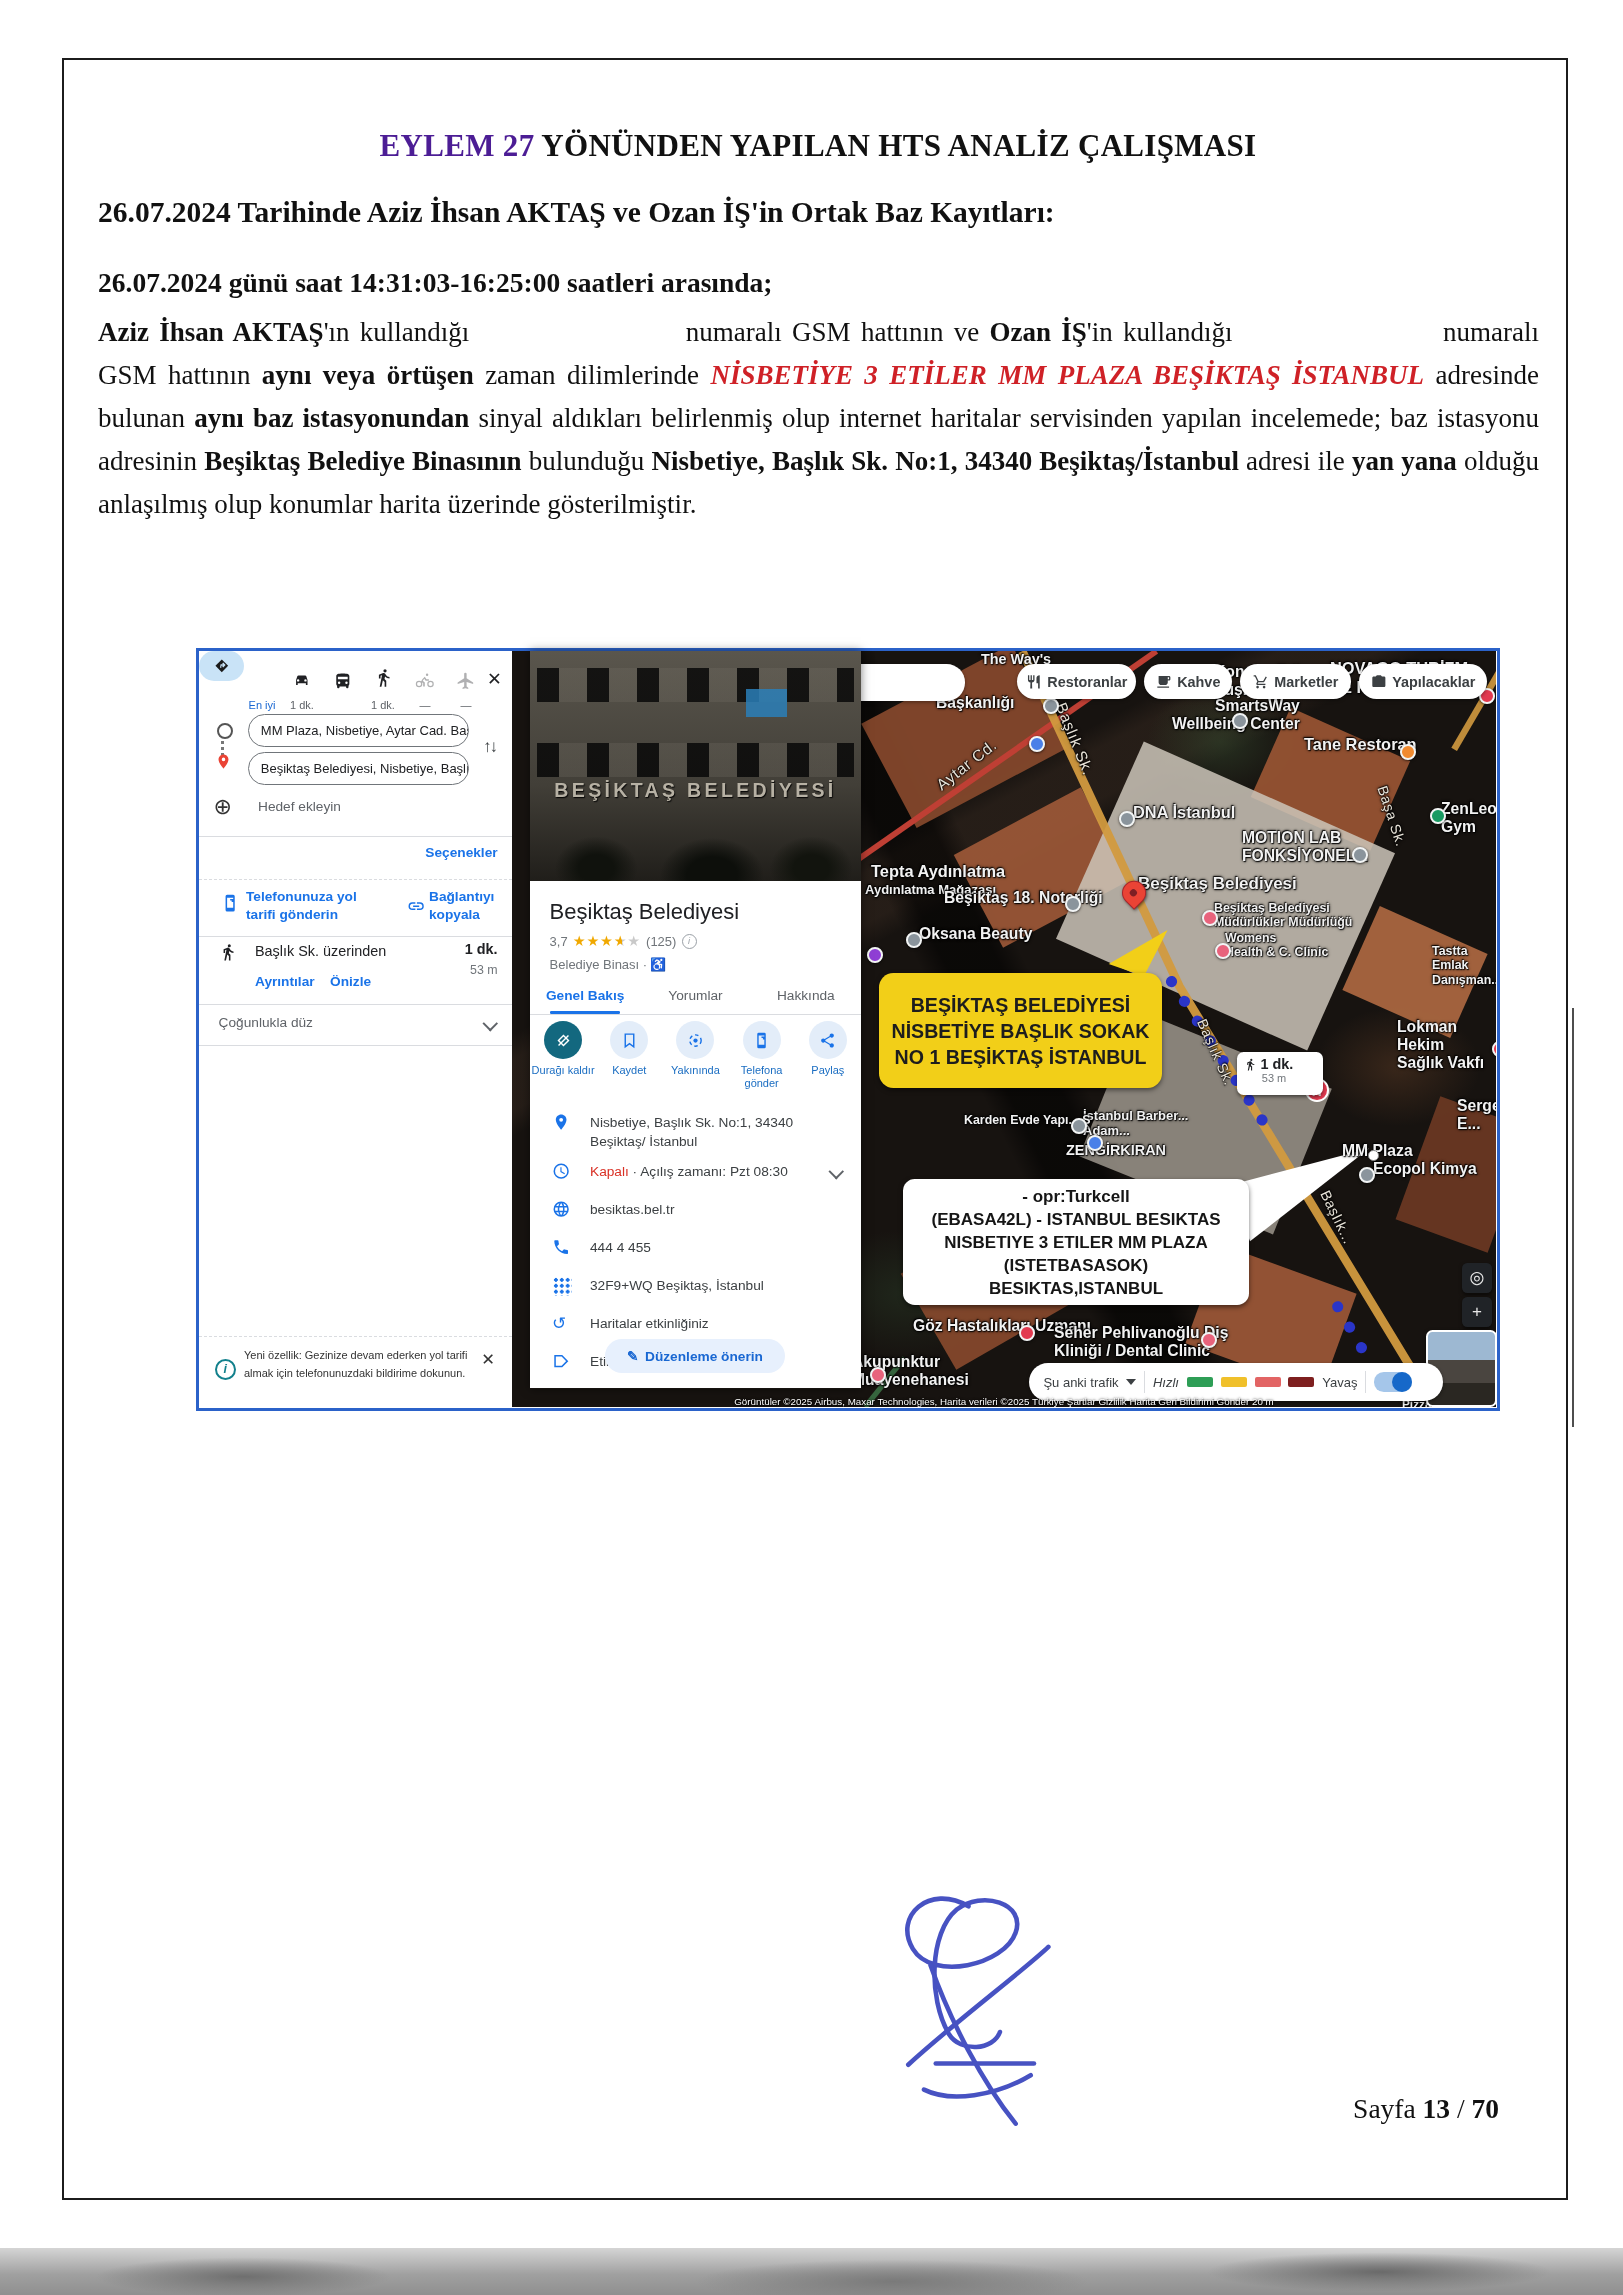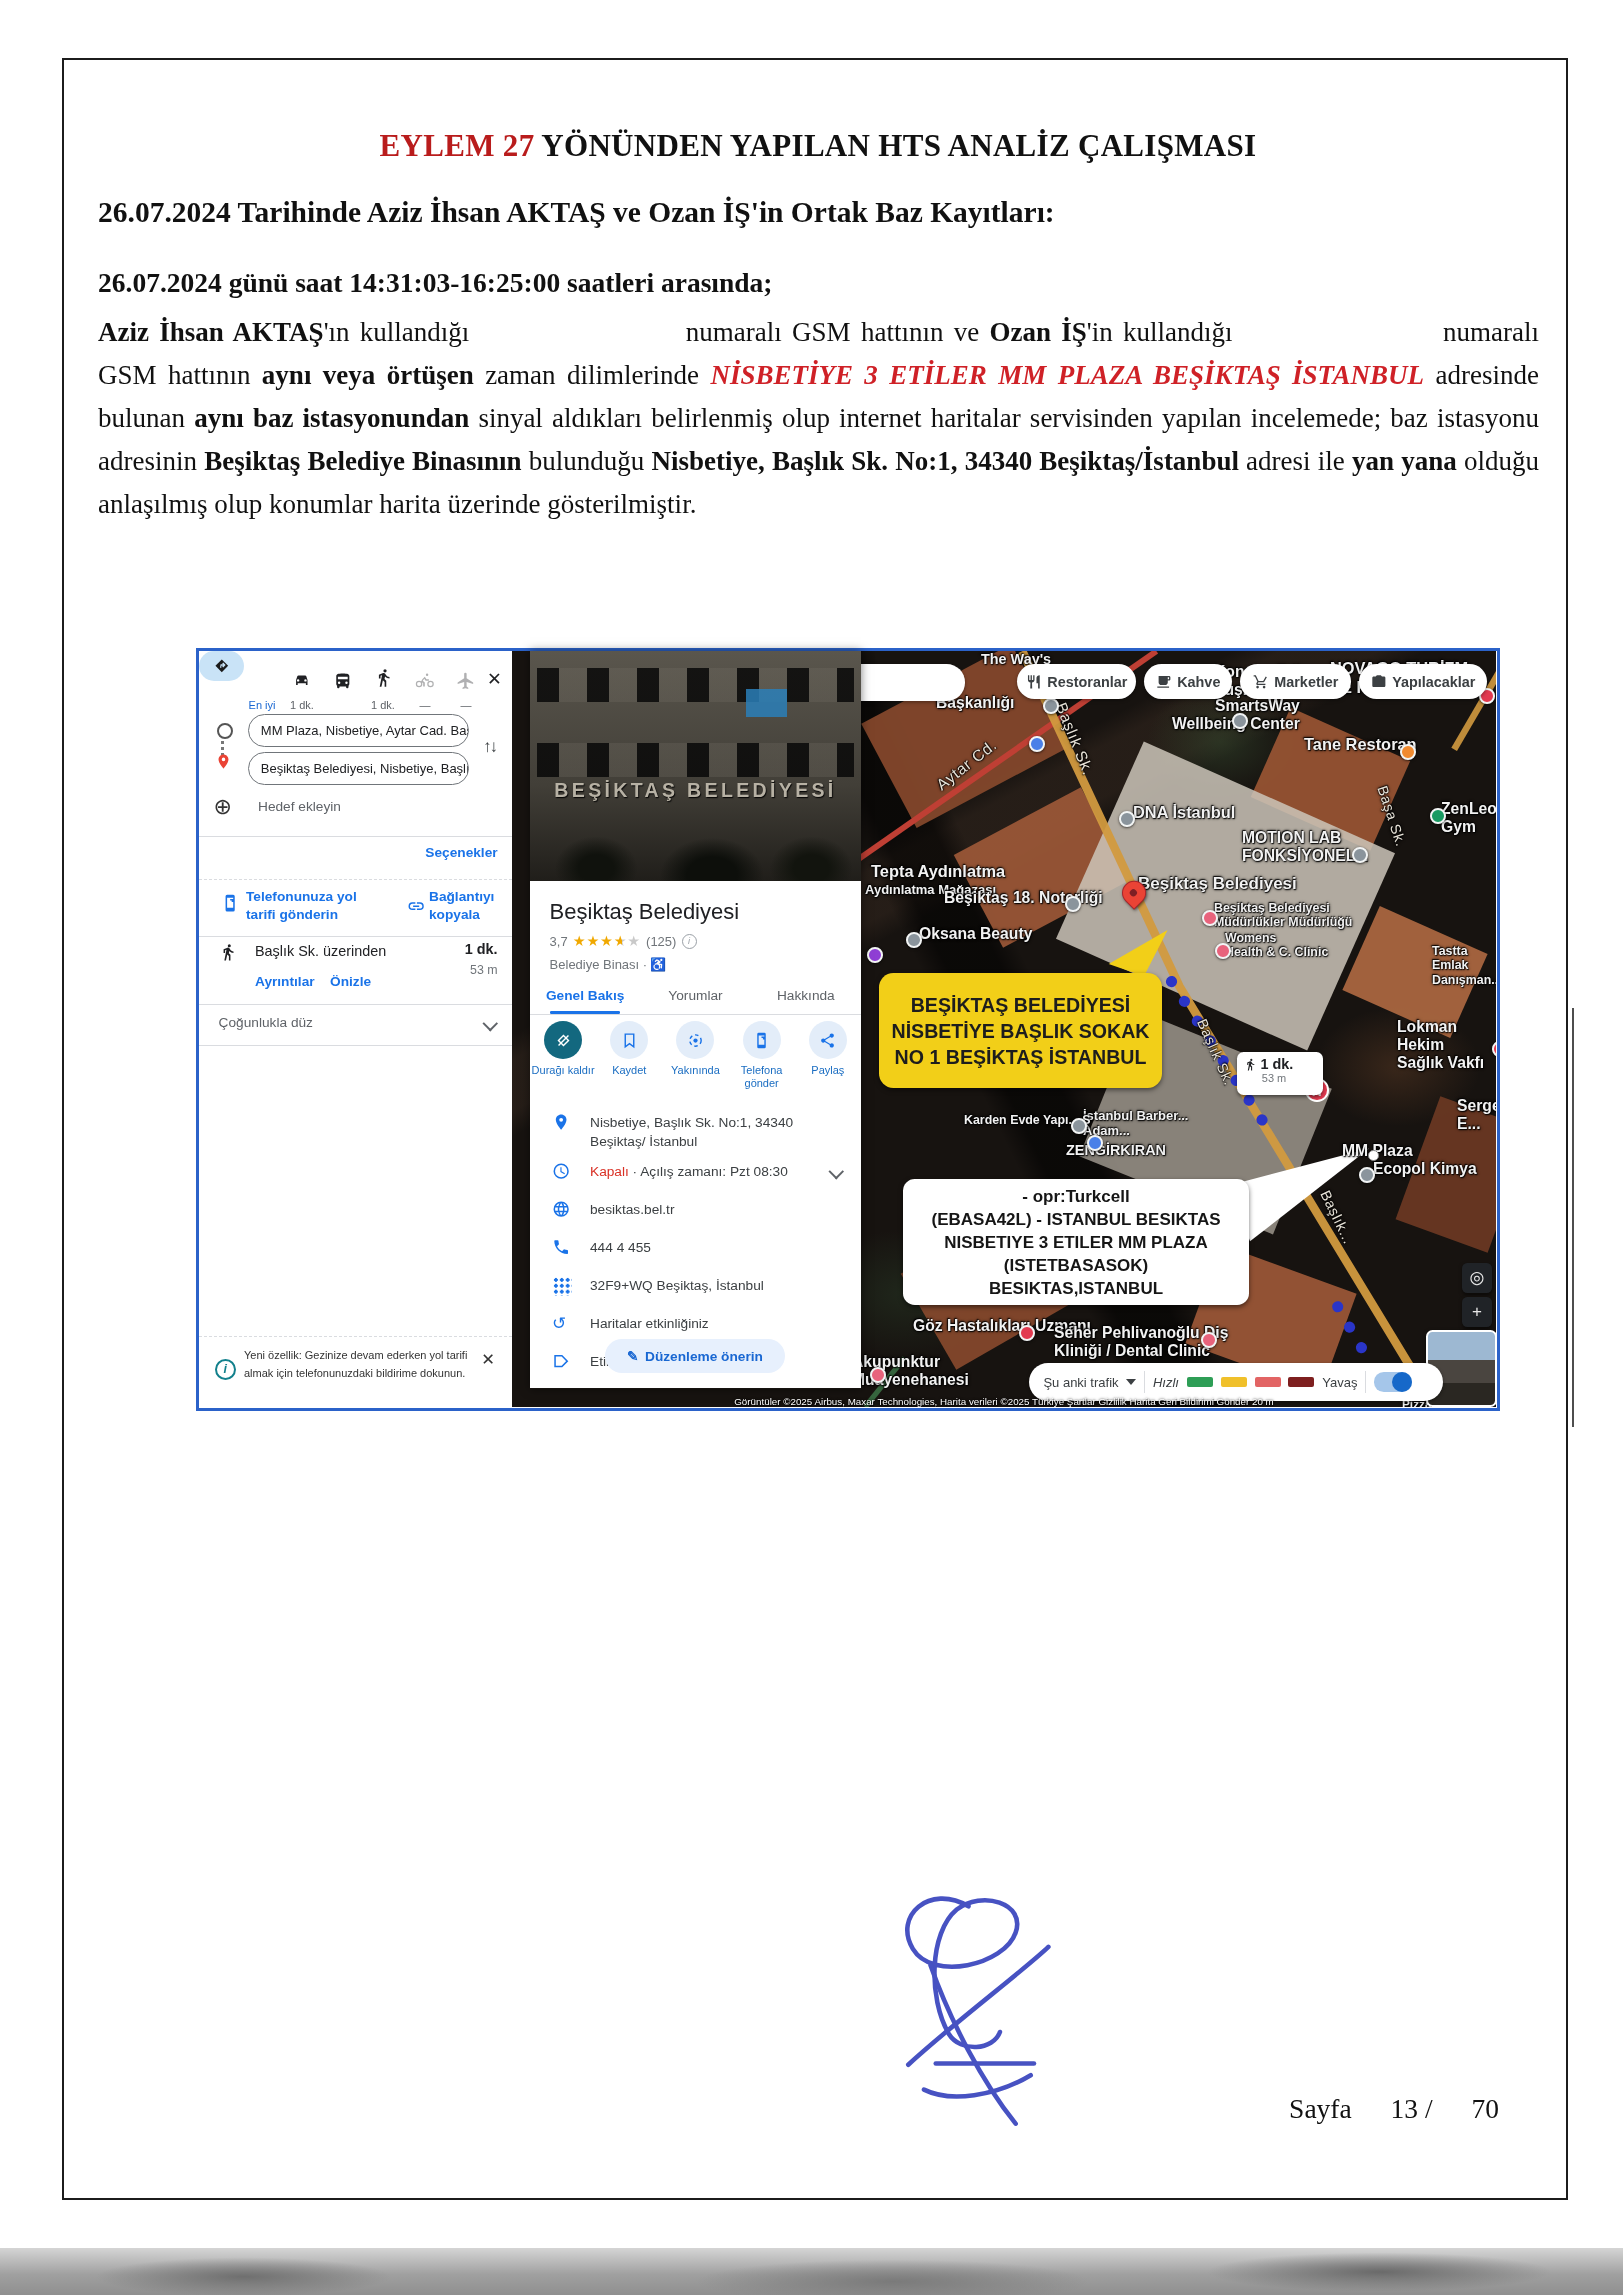--- a/index.html
+++ b/index.html
@@ -2,21 +2,21 @@
 <html style="font-size:10.5px"><head>
 <meta charset="utf-8">
 <style>
   html,body{margin:0;padding:0;background:#fff;}
   #page{position:relative;width:1623px;height:2295px;background:#fff;overflow:hidden;
         font-family:"Liberation Serif",serif;color:#111;}
   .frame{position:absolute;left:62px;top:58px;width:1502px;height:2138px;border:2.6px solid #1c1c1c;}
   .artifact-line{position:absolute;left:1572px;top:1008px;width:2px;height:419px;background:#222;opacity:.8;}
   #title{position:absolute;left:98px;top:128px;width:1440px;text-align:center;
          font-size:31px;font-weight:bold;letter-spacing:0.3px;}
-  #title .red{color:#b91c1c;}
+  #title .red{color:#4c1d95;}
   #h2{position:absolute;left:98px;top:196px;width:1440px;font-size:29.5px;font-weight:bold;}
   #h3{position:absolute;left:98px;top:267px;width:1440px;font-size:27.5px;font-weight:bold;}
   #para{position:absolute;left:98px;top:311px;width:1441px;font-size:27px;line-height:43px;
         text-align:justify;}
   #para .b{font-weight:bold;}
   #para .ri{color:#cf2127;font-style:italic;font-weight:bold;}
   #para .gap{display:inline-block;height:0.7px;}
   
   #shot{position:absolute;left:196px;top:648px;width:1304px;height:763px;box-sizing:border-box;
         border:3.3px solid #2b62c9;background:#fff;font-family:"Liberation Sans",sans-serif;}
@@ -164,21 +164,21 @@
   .drow .dic svg{width:18.3px;height:18.3px;fill:currentColor;}
   .drow .dtx{position:absolute;left:60px;top:1.3px;width:252px;font-size:13.7px;line-height:18.3px;color:#3c4043;}
   .red{color:#d93025;}
   .pluscode-ic{width:17px;height:17px;background:radial-gradient(circle,#1a73e8 1.7px,transparent 2px);
                background-size:5.9px 5.9px;background-position:center;}
   .editbtn{position:absolute;left:75px;top:458px;width:180px;height:34px;border-radius:17px;background:#e7f0fd;
            color:#1967d2;font-size:13.7px;font-weight:bold;display:flex;align-items:center;justify-content:center;gap:6.5px;}
   
   #sig{position:absolute;left:831px;top:1867px;z-index:2;}
   #footer{position:absolute;right:124px;top:2093px;font-size:27.5px;}
-  #footer b{font-weight:normal;margin-left:32px;}
+  #footer b{font-weight:bold;}
   #scanband{position:absolute;left:0;top:2248px;width:1623px;height:48px;
     background:radial-gradient(196px 26px at 15% 60%,#6f6f6f,transparent 75%),
                radial-gradient(262px 29.5px at 55% 70%,#7a7a7a,transparent 75%),
                radial-gradient(229px 26px at 85% 50%,#6a6a6a,transparent 75%),
                linear-gradient(#d5d5d5,#a0a0a0 55%,#8e8e8e);}
 </style>
 </head>
 <body>
 
 <div id="page">

